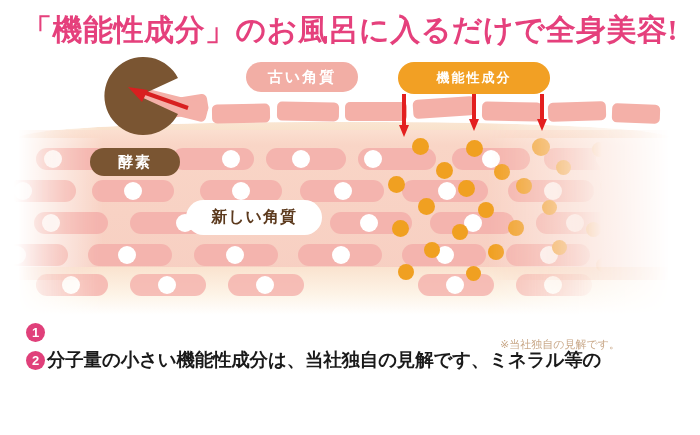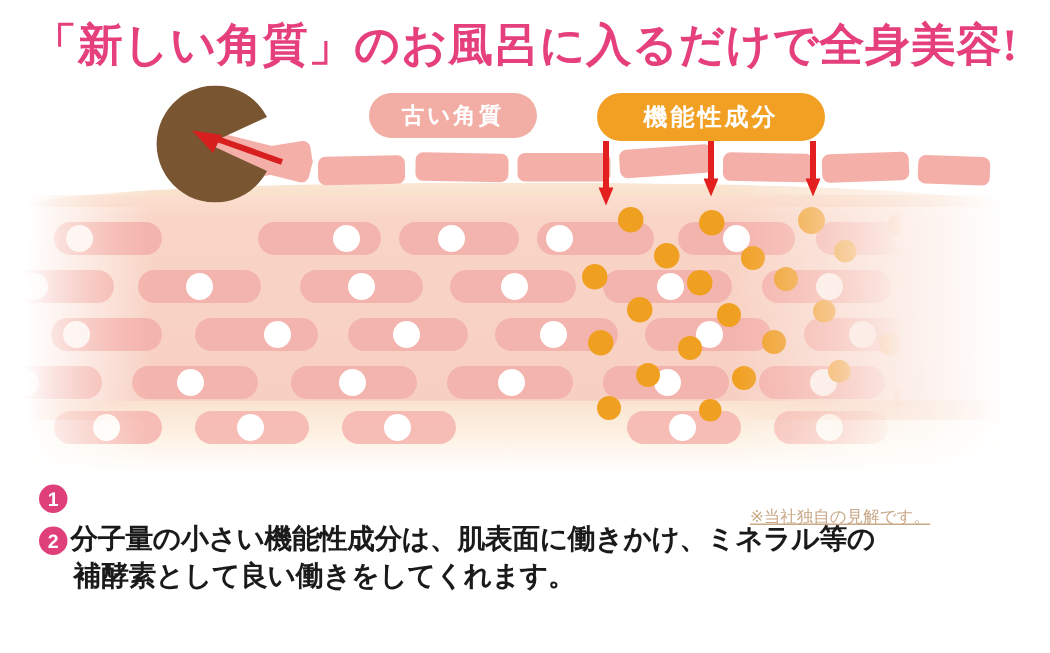--- a/index.html
+++ b/index.html
@@ -140,33 +140,32 @@
   .badge-pink   { background: #f2aea5; }
   .badge-orange { background: #f2a024; }
   .badge-brown  { background: #7a5532; }
   .badge-white  {
     background: #ffffff;
     color: #5c3a1e;
     box-shadow: 0 0 0 2px #ffffff;
   }
 
   #badge-old-keratin { left: 246px; top: 10px;  width: 112px; height: 30px; }
-  #badge-functional  { left: 398px; top: 10px;  width: 152px; height: 32px; font-size: 16px; }
+  #badge-functional  { left: 398px; top: 10px;  width: 152px; height: 32px; font-size: 13px; }
   #badge-enzyme      { left: 90px;  top: 96px;  width:  90px; height: 28px; }
   #badge-new-keratin { left: 188px; top: 150px; width: 132px; height: 31px; letter-spacing: 1px; font-size: 16px; }
   #badge-inner-skin  { left: 310px; top: 223px; width:  84px; height: 26px; letter-spacing: 1px; font-size: 14px; }
 
   
   #disclaimer {
     position: absolute;
     left: 500px; top: 285px;
     font-size: 11px;
     color: #c9a888;
     white-space: nowrap;
-    text-decoration: underline;
   }
 
   
   #notes {
     position: absolute;
     left: 26px; top: 320px;
     width: 660px;
     font-family: "Liberation Serif", "DejaVu Serif", serif;
     color: #1a1a1a;
   }
@@ -193,21 +192,21 @@
     font-size: 18.5px;
     font-weight: 700;
     line-height: 1.33;
     letter-spacing: -0.2px;
   }
   .note-text .l2 { display: block; padding-left: 2px; }
 </style>
 </head>
 <body>
 
-<div id="title">「新しい角質」のお風呂に入るだけで全身美容!</div>
+<div id="title">「機能性成分」のお風呂に入るだけで全身美容!</div>
 
 <div id="diagram">
 
   <div class="skin-top"></div>
   <div class="skin-block"></div>
   <div class="skin-deep"></div>
 
   <div>
     <div class="flake" style="left:146px; top:46px;  width:62px; transform:rotate(-9deg);"></div>
     <div class="flake" style="left:212px; top:52px;  width:58px; transform:rotate(-1deg);"></div>
@@ -338,28 +337,29 @@
       <div class="particle" style="left:552px; top:188px; width:15px; height:15px;"></div>
 
       <div class="particle" style="left:398px; top:212px; width:16px; height:16px;"></div>
       <div class="particle" style="left:466px; top:214px; width:15px; height:15px;"></div>
       <div class="particle" style="left:596px; top:206px; width:14px; height:14px;"></div>
     </div>
   </div>
 
   <div class="badge badge-pink" id="badge-old-keratin">古い角質</div>
   <div class="badge badge-orange" id="badge-functional">機能性成分</div>
+  <div class="badge badge-brown" id="badge-enzyme">酵素</div>
+  <div class="badge badge-white" id="badge-new-keratin">新しい角質</div>
 
   <div id="disclaimer">※当社独自の見解です。</div>
 </div>
 
 <div id="notes">
   <div class="note">
     <div class="note-num">1</div>
   </div>
   <div class="note">
     <div class="note-num">2</div>
     <div class="note-text">
-      <span>分子量の小さい機能性成分は、肌表面に働きかけ、ミネラル等の</span>
-      <span class="l2">補酵素として良い働きをしてくれます。</span>
+      <span>分子量の小さい機能性成分は、当社独自の見解です、ミネラル等の</span>
     </div>
   </div>
 </div>
 
 </body></html>

